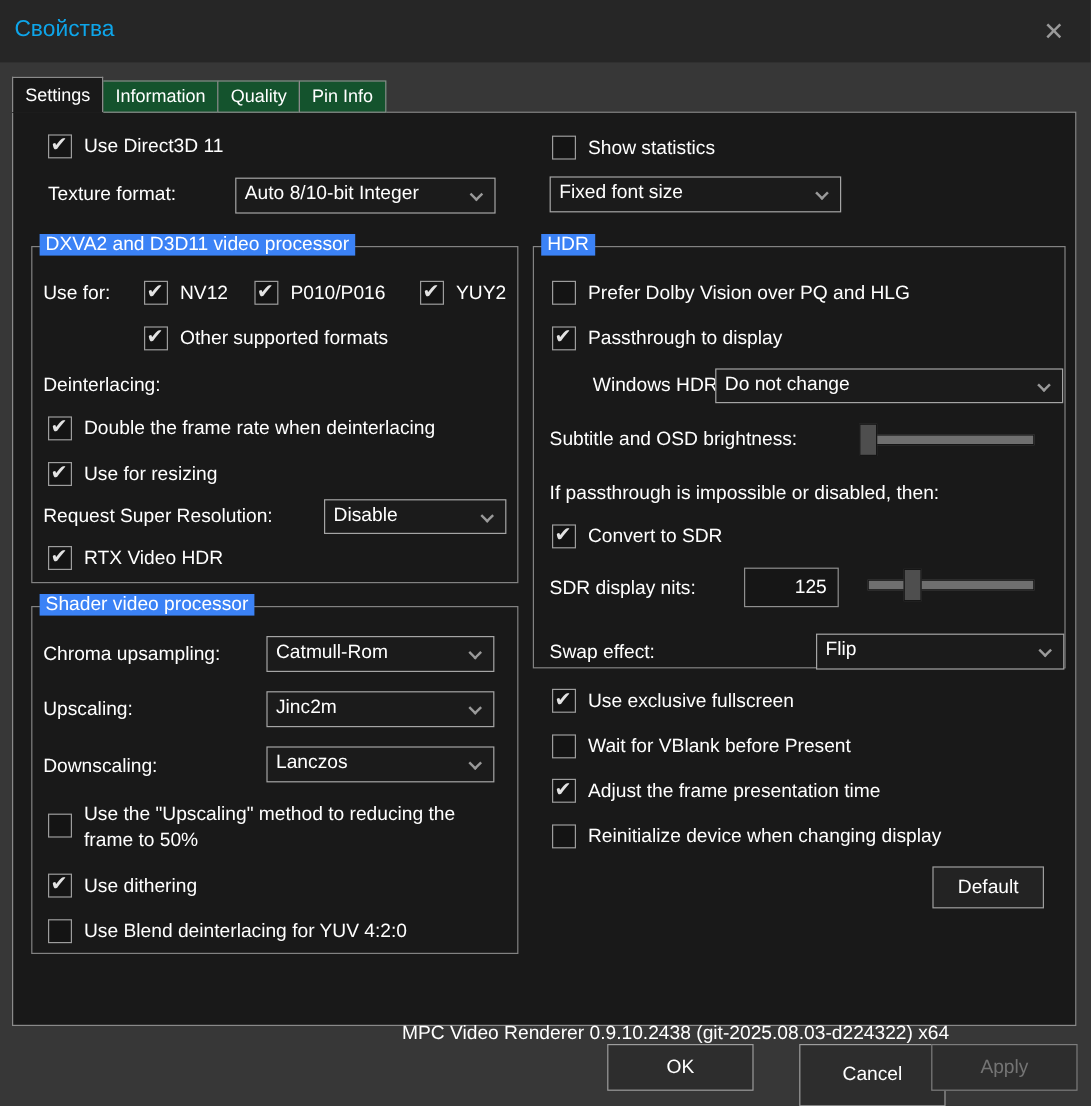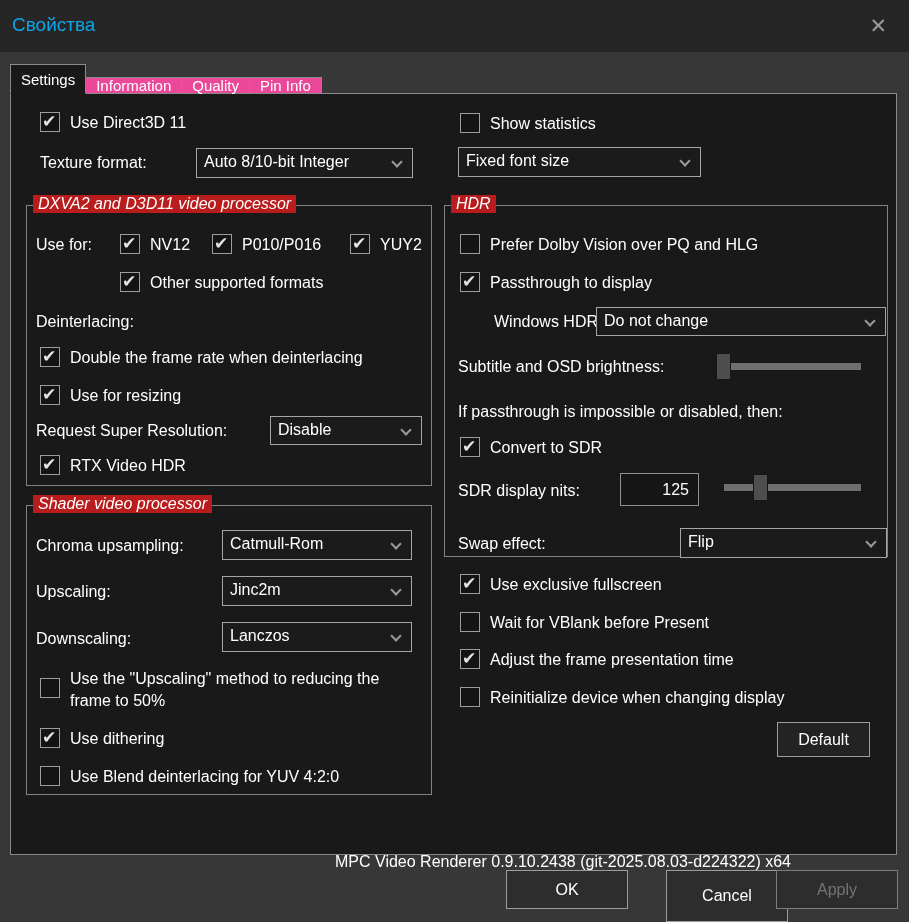--- a/index.html
+++ b/index.html
@@ -4,29 +4,29 @@
 <style>
   html,body{margin:0;padding:0;background:#373737;}
   *{box-sizing:border-box;font-family:"Liberation Sans", sans-serif;}
   #app{position:relative;width:909px;height:922px;background:#373737;overflow:hidden;}
   
   .titlebar{position:absolute;left:0;top:0;width:909px;height:52px;background:#262626;}
   .titlebar .title{position:absolute;left:12px;top:14px;font-size:19px;color:#0ea5e9;}
   .close-x{position:absolute;right:16px;top:12px;font-size:21px;color:#9a9a9a;cursor:pointer;padding:2px 6px;}
   
   .tabs{position:absolute;left:10px;top:64px;display:flex;align-items:flex-end;z-index:3;}
-  .tab{background:#ec4899;border:1px solid #8a8a8a;color:#fff;font-size:15px;height:17px;
+  .tab{background:#14532d;border:1px solid #8a8a8a;color:#fff;font-size:15px;height:27px;
        padding:0 10px;display:flex;align-items:center;margin-left:-1px;}
   .tab.active{background:#191919;height:30px;border-bottom:1px solid #191919;z-index:4;margin-left:0;}
   
   .panel{position:absolute;left:10px;top:93px;width:887px;height:762px;background:#191919;border:1px solid #8a8a8a;z-index:1;}
   .lbl{position:absolute;color:#ffffff;font-size:16px;white-space:nowrap;}
   
   .group{position:absolute;border:1px solid #828282;}
-  .group-title{position:absolute;top:-11px;left:6px;background:#b91c1c;padding:0 5px;color:#fff;font-size:16px;white-space:nowrap;font-style:italic;}
+  .group-title{position:absolute;top:-11px;left:6px;background:#3b82f6;padding:0 5px;color:#fff;font-size:16px;white-space:nowrap;}
   
   .cb-row{position:absolute;display:flex;gap:10px;align-items:flex-start;cursor:default;}
   .cb{width:20px;height:20px;border:1px solid #9d9d9d;background:#141414;position:relative;flex:none;}
   .cb.checked::after{content:"\2714";position:absolute;left:1px;top:-2px;font-size:17px;color:#e3e3e3;
        font-family:"DejaVu Sans", sans-serif;}
   .cb-label{color:#fff;font-size:16px;line-height:21px;white-space:nowrap;}
   .cb-label.wrap{white-space:normal;width:310px;line-height:22px;}
   
   .dd{position:absolute;height:30px;background:#1b1b1b;border:1px solid #a5a5a5;cursor:pointer;}
   .dd-value{position:absolute;left:7px;top:4px;color:#fff;font-size:16px;white-space:nowrap;}

